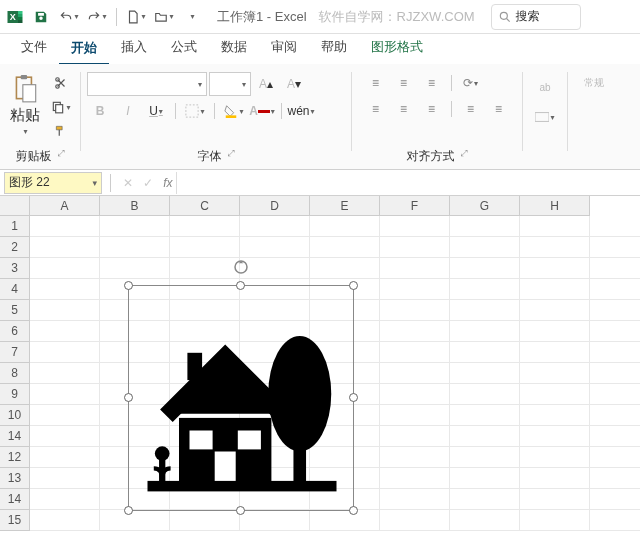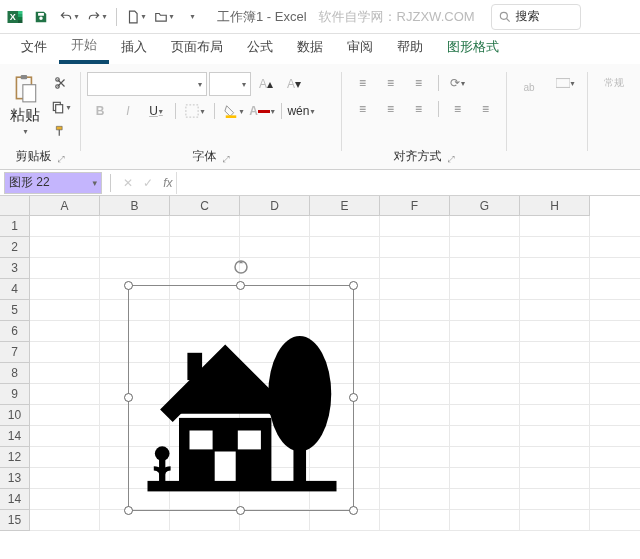--- a/index.html
+++ b/index.html
@@ -7,37 +7,37 @@
 .titlebar{height:34px;background:#fff;display:flex;align-items:center;padding:0 6px;gap:4px;border-bottom:1px solid #e0e0e0}
 .app-icon{width:18px;height:18px;display:flex;align-items:center;justify-content:center}
 .qat{display:flex;gap:2px;align-items:center}
 .qat-btn{width:26px;height:26px;display:flex;align-items:center;justify-content:center;border-radius:3px}
 .sep{width:1px;height:18px;background:#ccc;margin:0 4px}
 .doc-title{margin-left:8px;color:#666;font-size:13px}
 .watermark{margin-left:8px;color:#bbb;font-size:13px}
 .search-box{margin-left:12px;height:26px;width:90px;border:1px solid #ddd;border-radius:4px;display:flex;align-items:center;padding:0 6px;gap:4px;color:#888}
 .tabs{height:30px;display:flex;align-items:flex-end;padding:0 9px;gap:0;background:#fff}
 .tab{padding:6px 12px;font-size:13px;color:#444;border-bottom:2px solid transparent;cursor:pointer}
-.tab.active{border-bottom:4px solid #0c4a6e;color:#737373;font-weight:400}
+.tab.active{border-bottom:1px solid #0c4a6e;color:#0c4a6e;font-weight:700}
 .tab.context{color:#217346}
 .ribbon{height:106px;background:#fafafa;border-bottom:1px solid #d0d0d0;display:flex;padding:4px 0 0 0}
 .group{display:flex;flex-direction:column;align-items:center;padding:0 6px;position:relative}
 .group-sep{width:1px;background:#ddd;margin:4px 0 18px 0}
 .group-content{display:flex;gap:4px;flex:1;align-items:flex-start;padding-top:4px}
-.group-label{font-size:11px;color:#666;display:flex;align-items:flex-end;gap:6px;padding-bottom:4px}
+.group-label{font-size:11px;color:#666;display:flex;align-items:flex-start;gap:6px;padding-bottom:4px}
 .launcher{font-size:9px;color:#888;cursor:pointer}
 .big-btn{display:flex;flex-direction:column;align-items:center;width:38px;padding:2px;gap:2px;border-radius:3px}
 .small-btn{width:26px;height:22px;display:flex;align-items:center;justify-content:center;border-radius:3px;color:#888}
 .col{display:flex;flex-direction:column;gap:2px}
 .row{display:flex;gap:2px;align-items:center}
 .font-box,.size-box{height:24px;border:1px solid #ccc;background:#fff;display:flex;align-items:center;padding:0 4px;color:#aaa;font-size:11px}
 .font-box{width:120px}
 .size-box{width:42px}
 .namebox-row{height:26px;display:flex;align-items:center;border-bottom:1px solid #d0d0d0;background:#fff}
-.namebox{width:98px;height:22px;border:1px solid #ccc;margin:8px 4px;display:flex;align-items:center;padding:0 4px;justify-content:space-between;background:#c4b5fd}
+.namebox{width:98px;height:22px;border:1px solid #ccc;margin:8px 4px;display:flex;align-items:center;padding:0 4px;justify-content:space-between;background:#fef9c3}
 .namebox-dd{color:#666;font-size:9px}
 .fx-btns{display:flex;gap:2px;padding:0 4px;color:#999}
 .fx-label{font-style:italic;color:#888;margin-left:4px;font-size:12px}
 .formula-bar{flex:1;height:22px;border-left:1px solid #ddd;padding:0 6px}
 .grid-area{position:relative;background:#fff}
 .corner{position:absolute;left:0;top:0;width:30px;height:20px;background:#f0f0f0;border-right:1px solid #ccc;border-bottom:1px solid #ccc}
 .col-headers{position:absolute;left:30px;top:0;height:20px;display:flex}
 .col-h{width:70px;height:20px;background:#f0f0f0;border-right:1px solid #ccc;border-bottom:1px solid #ccc;display:flex;align-items:center;justify-content:center;font-size:12px;color:#555}
 .row-headers{position:absolute;left:0;top:20px;display:flex;flex-direction:column}
 .row-h{width:30px;height:21px;background:#f0f0f0;border-right:1px solid #ccc;border-bottom:1px solid #ccc;display:flex;align-items:center;justify-content:center;font-size:12px;color:#555}
@@ -110,21 +110,20 @@
         <line x1="15" y1="15" x2="20" y2="20" stroke="#999" stroke-width="2"></line>
       </svg>
     <span>搜索</span>
   </div>
 </div>
 
 <div class="tabs">
   <div class="tab">文件</div>
   <div class="tab active">开始</div>
   <div class="tab">插入</div>
-  <div class="tab">页面布局</div>
   <div class="tab">公式</div>
   <div class="tab">数据</div>
   <div class="tab">审阅</div>
   <div class="tab">帮助</div>
   <div class="tab context">图形格式</div>
 </div>
 
 <div class="ribbon">
 
   <div class="group">
@@ -244,21 +243,21 @@
       </div>
     </div>
     <div class="group-label">
         <span>对齐方式</span>
         <span class="launcher">⤢</span>
       </div>
   </div>
   <div class="group-sep"></div>
 
   <div class="group">
-    <div class="group-content" style="flex-direction:row;gap:4px">
+    <div class="group-content" style="flex-direction:column;gap:4px">
       <div class="small-btn" style="width:32px;height:30px;flex-direction:column">
           <span style="color:#bbb;font-size:10px">ab</span>
         </div>
       <div class="small-btn" style="width:32px">
           <svg class="icon-svg" viewBox="0 0 16 10">
             <rect x="0" y="0" width="16" height="10" fill="none" stroke="#bbb"></rect>
           </svg>
           <span class="dd-arrow">▾</span>
         </div>
     </div>

